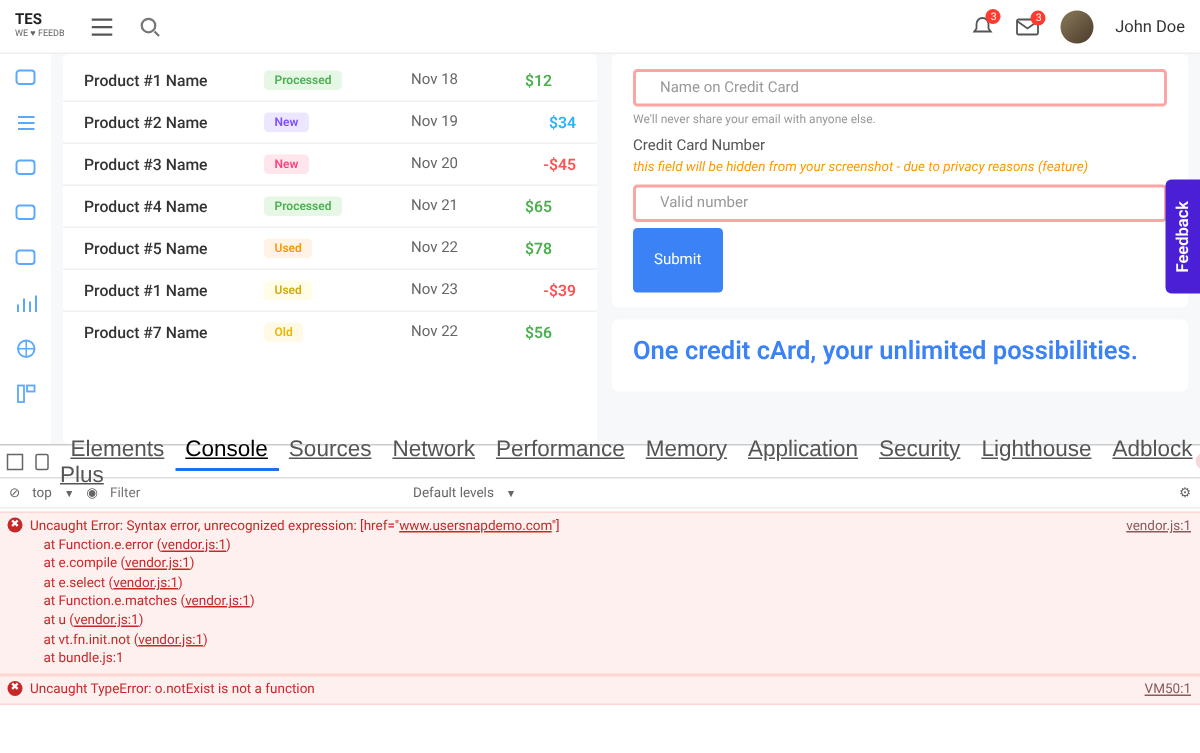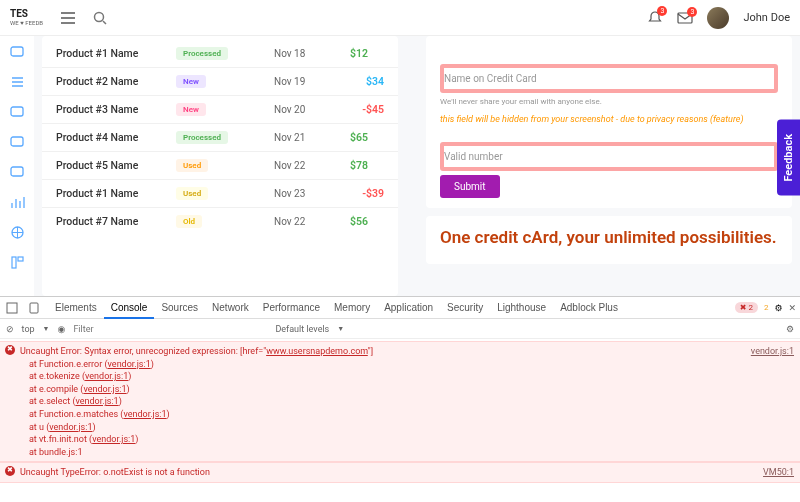--- a/index.html
+++ b/index.html
@@ -10,50 +10,50 @@
 .hamburger { margin-left:18px; cursor:pointer; }
 .search-ic { margin-left:18px; cursor:pointer; }
 .top-right { margin-left:auto; display:flex; align-items:center; gap:14px; }
 .bell-wrap, .mail-wrap { position:relative; cursor:pointer; }
 .badge { position:absolute; top:-4px; right:-4px; background:#ff3b30; color:#fff; font-size:7px; border-radius:50%; width:10px; height:10px; display:flex; align-items:center; justify-content:center; }
 .avatar { width:22px; height:22px; border-radius:50%; background:linear-gradient(135deg,#8a7a5a,#4a3a2a); }
 .username { font-size:11px; color:#333; }
 .main { display:flex; height:260px; }
 .sidebar { width:34px; background:#fff; display:flex; flex-direction:column; align-items:center; padding-top:8px; gap:14px; }
 .sb-ic { width:16px; height:16px; display:flex; align-items:center; justify-content:center; cursor:pointer; }
-.content { flex:1; display:flex; gap:28px; padding:0 8px; overflow:hidden; }
+.content { flex:1; display:flex; gap:10px; padding:0 8px; overflow:hidden; }
 .left-panel { flex:0 0 356px; background:#fff; border-radius:4px; padding:4px 0; }
 .table-row { display:flex; align-items:center; padding:7px 14px; border-bottom:1px solid #f0f0f0; }
 .table-row:last-child { border-bottom:none; }
 .prod-name { flex:0 0 120px; font-size:10.5px; color:#333; font-weight:500; }
 .tag { font-size:8px; padding:2px 7px; border-radius:3px; font-weight:600; flex:0 0 auto; margin-right:auto; }
 .tag-processed { background:#e6f7e6; color:#4caf50; }
 .tag-new { background:#ede6ff; color:#7c4dff; }
 .tag-new2 { background:#ffe6ec; color:#ff4081; }
 .tag-used { background:#fff3e6; color:#ff9800; }
 .tag-used2 { background:#fffde6; color:#d4a90f; }
 .tag-old { background:#fff9e6; color:#e6b800; }
 .p-date { flex:0 0 60px; font-size:10px; color:#666; text-align:left; }
 .p-price { flex:0 0 50px; font-size:10.5px; font-weight:600; text-align:right; }
 .price-pos { color:#4caf50;text-align:center; }
 .price-neg { color:#ff5252; }
 .price-blue { color:#29b6f6; }
 .right-panel { flex:1; display:flex; flex-direction:column; gap:8px; }
 .card { background:#fff; border-radius:4px; padding:10px 14px; }
-.input-box { border:4px solid #fca5a5; border-radius:3px; padding:5px 0; font-size:10px; color:#999; margin-bottom:4px;margin-top:18px; }
+.input-box { border:2px solid #fca5a5; border-radius:3px; padding:5px 16px; font-size:10px; color:#999; margin-bottom:4px; }
 .help-txt { font-size:8px; color:#999; margin-bottom:8px; }
 .field-label { font-size:10px; color:#555; margin-bottom:4px; }
 .privacy-note { font-size:9px; color:#ff9800; font-style:italic; margin-bottom:6px; }
-.submit-btn { background:#a21caf; color:#fff; border:none; padding:6px 14px; border-radius:3px; font-size:10px; cursor:pointer; }
-.card h2 { font-size:17px; color:#c2410c; font-weight:600; margin-bottom:6px; line-height:1.3; }
+.submit-btn { background:#3b82f6; color:#fff; border:none; padding:16px 14px; border-radius:3px; font-size:10px; cursor:pointer; }
+.card h2 { font-size:17px; color:#3b82f6; font-weight:600; margin-bottom:6px; line-height:1.3; }
 .card .desc { font-size:9px; color:#888; }
 .feedback-tab { position:absolute; right:0; top:120px; background:#4b1fd6; color:#fff; writing-mode:vertical-rl; transform:rotate(180deg); padding:14px 5px; font-size:11px; font-weight:600; border-radius:0 4px 4px 0; cursor:pointer; }
 .devtools { position:absolute; bottom:0; left:0; right:0; height:206px; background:#fff; border-top:1px solid #ccc; font-family:Menlo,Consolas,monospace; font-size:9px; display:flex; flex-direction:column; }
 .dt-tabs { height:22px; display:flex; align-items:center; border-bottom:1px solid #ddd; padding:0 4px; gap:2px; }
-.dt-tab { padding:4px 7px; color:#555; cursor:pointer; font-family:-apple-system,sans-serif; font-size:10px; }
+.dt-tab { padding:4px 7px; color:#555; cursor:pointer; font-family:-apple-system,sans-serif; font-size:15px;text-decoration:underline; }
 .dt-tab.active { border-bottom:2px solid #1a73e8; color:#000; }
 .dt-tab-right { margin-left:auto; display:flex; align-items:center; gap:6px; }
 .err-count { background:#f8d7da; color:#c62828; padding:1px 5px; border-radius:6px; font-size:8px; display:flex; align-items:center; gap:2px; }
 .warn-count { color:#f5a623; font-size:8px; display:flex; align-items:center; gap:2px; }
 .dt-toolbar { height:20px; display:flex; align-items:center; border-bottom:1px solid #eee; padding:0 6px; gap:8px; color:#666; }
 .dt-filter { border:none; outline:none; font-size:9px; color:#888; flex:0 0 100px; }
 .dt-console { flex:1; overflow:auto; padding:2px 0; }
 .err-block { background:#fff0f0; border-top:1px solid #ffd6d6; border-bottom:1px solid #ffd6d6; padding:3px 6px 3px 20px; position:relative; color:#c62828; font-size:9px; line-height:1.4; }
 .err-block::before { content:"✖"; position:absolute; left:5px; top:3px; color:#c62828; font-size:8px; background:#c62828; color:#fff; width:10px; height:10px; border-radius:50%; display:flex; align-items:center; justify-content:center; font-size:7px; }
 .err-line { white-space:pre; }
@@ -188,20 +188,21 @@
   <span class="tag tag-old">Old</span>
   <div class="p-date">Nov 22</div>
   <div class="p-price price-pos">$56</div>
         </div>
       </div>
 
     <div class="right-panel">
       <div class="card">
         <div class="input-box">Name on Credit Card</div>
         <div class="help-txt">We'll never share your email with anyone else.</div>
+        <div class="field-label">Credit Card Number</div>
         <div class="privacy-note">this field will be hidden from your screenshot - due to privacy reasons (feature)</div>
         <div class="input-box">Valid number</div>
         <button class="submit-btn">Submit</button>
       </div>
       <div class="card">
         <h2>One credit cArd, your unlimited possibilities.</h2>
       </div>
     </div>
   </div>
 </div>
@@ -238,21 +239,20 @@
     <input class="dt-filter" placeholder="Filter" style="">
     <span style="margin-left:80px">Default levels</span>
     <span style="font-size:7px">▼</span>
     <span style="margin-left:auto">⚙</span>
   </div>
   <div class="dt-console" id="console-output">
       <div class="err-block">
         <span class="err-loc">vendor.js:1</span>
         <div class="err-line">Uncaught Error: Syntax error, unrecognized expression: [href="<span class="err-link">www.usersnapdemo.com</span>"]</div>
         <div class="err-line">    at Function.e.error (<span class="err-link">vendor.js:1</span>)</div>
-        <div class="err-line">    at e.tokenize (<span class="err-link">vendor.js:1</span>)</div>
         <div class="err-line">    at e.compile (<span class="err-link">vendor.js:1</span>)</div>
         <div class="err-line">    at e.select (<span class="err-link">vendor.js:1</span>)</div>
         <div class="err-line">    at Function.e.matches (<span class="err-link">vendor.js:1</span>)</div>
         <div class="err-line">    at u (<span class="err-link">vendor.js:1</span>)</div>
         <div class="err-line">    at vt.fn.init.not (<span class="err-link">vendor.js:1</span>)</div>
         <div class="err-line">    at bundle.js:1</div>
       </div>
       <div class="err-block">
         <span class="err-loc">VM50:1</span>
         <div class="err-line">Uncaught TypeError: o.notExist is not a function</div>

